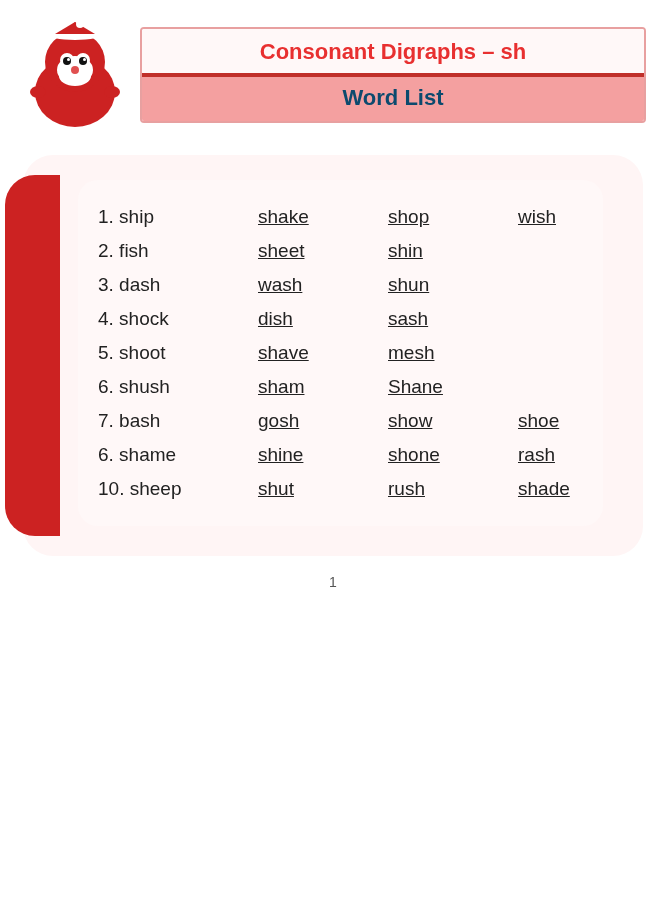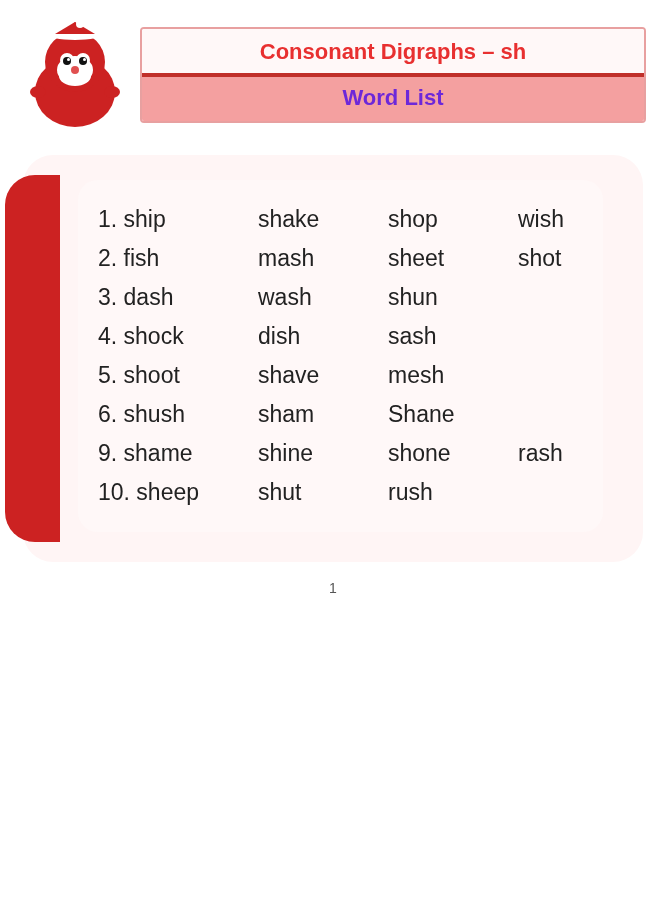--- a/index.html
+++ b/index.html
@@ -53,21 +53,21 @@
       height: 4px;
       background: #c0302a;
     }
 
     .title-bottom {
       background: #f4a0a0;
       text-align: center;
       padding: 8px 15px 10px;
       font-size: 22px;
       font-weight: bold;
-      color: #6d28d9;
+      color: #0c4a6e;
     }
 
     .word-list-container {
       position: relative;
       width: 620px;
       background: #fff5f5;
       border-radius: 30px;
       padding: 25px 40px 30px 55px;
       margin-top: 5px;
     }
@@ -92,30 +92,31 @@
       background: #fff8f8;
       border-radius: 20px;
       padding: 20px 30px 20px 20px;
     }
 
     .word-row {
       display: grid;
       grid-template-columns: 160px 130px 130px 110px;
       align-items: center;
       padding: 6px 0;
-      font-size: 23px;
+      font-size: 19px;
       color: #222;
     }
 
     .word-row .num-word {
       font-weight: normal;
     }
 
     .word-cell {
       font-weight: normal;
+      text-decoration: underline;
     }
 
     .page-number {
       margin-top: 18px;
       font-size: 14px;
       color: #555;
       text-align: center;
     }
 
     
@@ -173,23 +174,22 @@
   <div class="word-list-inner" id="word-list-inner">
 
   <div class="word-row">
         <div class="num-word">1. ship</div>
         <div class="word-cell">shake</div>
         <div class="word-cell">shop</div>
         <div class="word-cell">wish</div>
       </div>
       <div class="word-row">
         <div class="num-word">2. fish</div>
-        <div class="word-cell">mash</div>
         <div class="word-cell">sheet</div>
-        <div class="word-cell">shot</div>
+        <div class="word-cell">shin</div>
       </div>
       <div class="word-row">
         <div class="num-word">3. dash</div>
         <div class="word-cell">wash</div>
         <div class="word-cell">shun</div>
       </div>
       <div class="word-row">
         <div class="num-word">4. shock</div>
         <div class="word-cell">dish</div>
         <div class="word-cell">sash</div>
@@ -198,26 +198,33 @@
         <div class="num-word">5. shoot</div>
         <div class="word-cell">shave</div>
         <div class="word-cell">mesh</div>
       </div>
       <div class="word-row">
         <div class="num-word">6. shush</div>
         <div class="word-cell">sham</div>
         <div class="word-cell">Shane</div>
       </div>
       <div class="word-row">
-        <div class="num-word">9. shame</div>
+        <div class="num-word">7. bash</div>
+        <div class="word-cell">gosh</div>
+        <div class="word-cell">show</div>
+        <div class="word-cell">shoe</div>
+      </div>
+      <div class="word-row">
+        <div class="num-word">6. shame</div>
         <div class="word-cell">shine</div>
         <div class="word-cell">shone</div>
         <div class="word-cell">rash</div>
       </div>
       <div class="word-row">
         <div class="num-word">10. sheep</div>
         <div class="word-cell">shut</div>
         <div class="word-cell">rush</div>
+        <div class="word-cell">shade</div>
       </div>
     </div>
 </div>
 
 <div class="page-number">1</div>
 
 </body></html>

